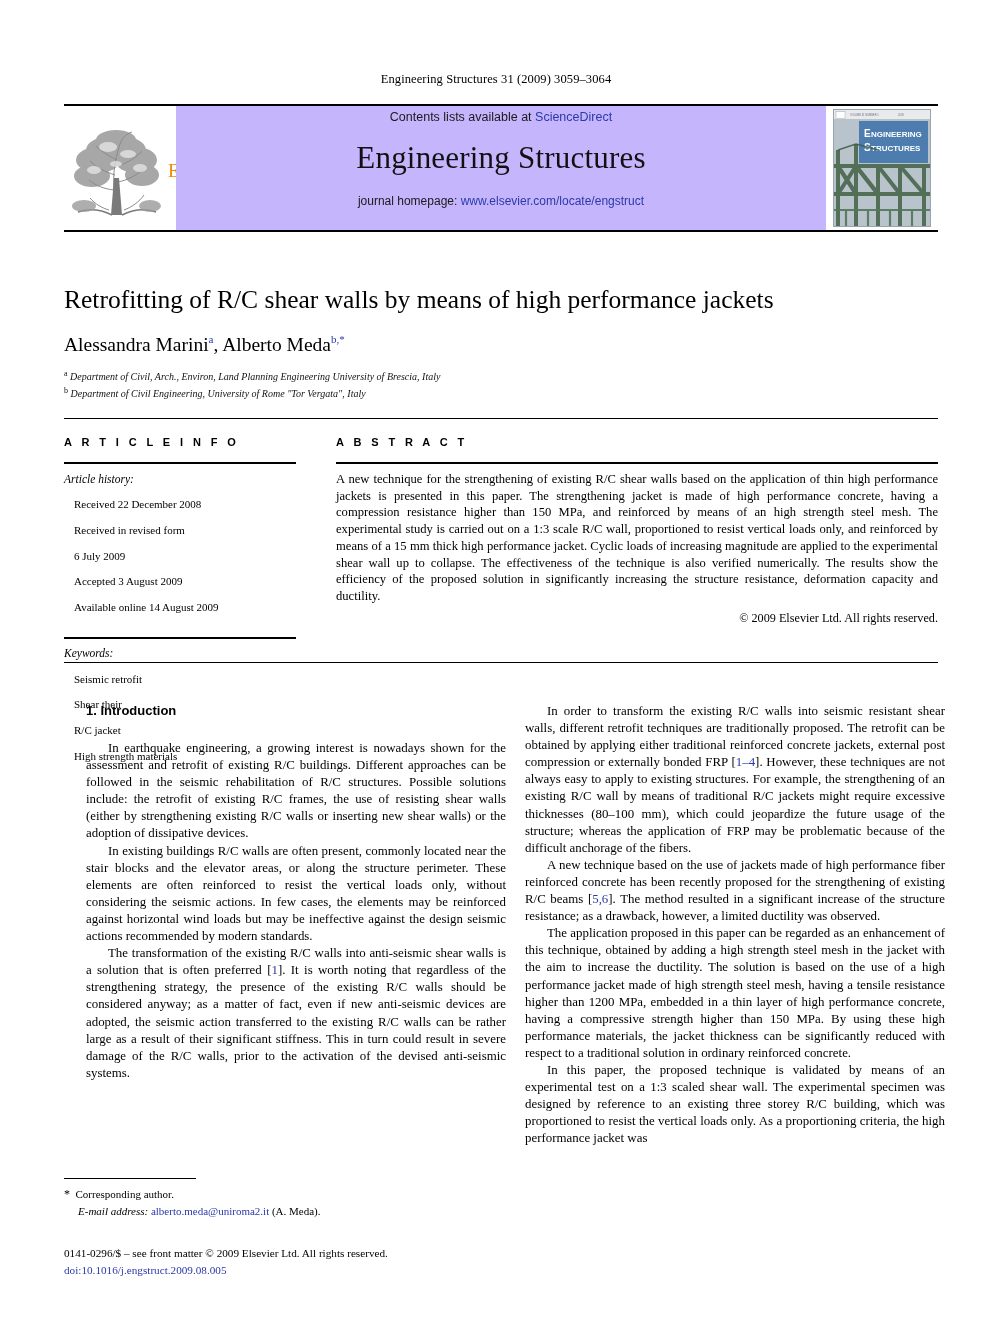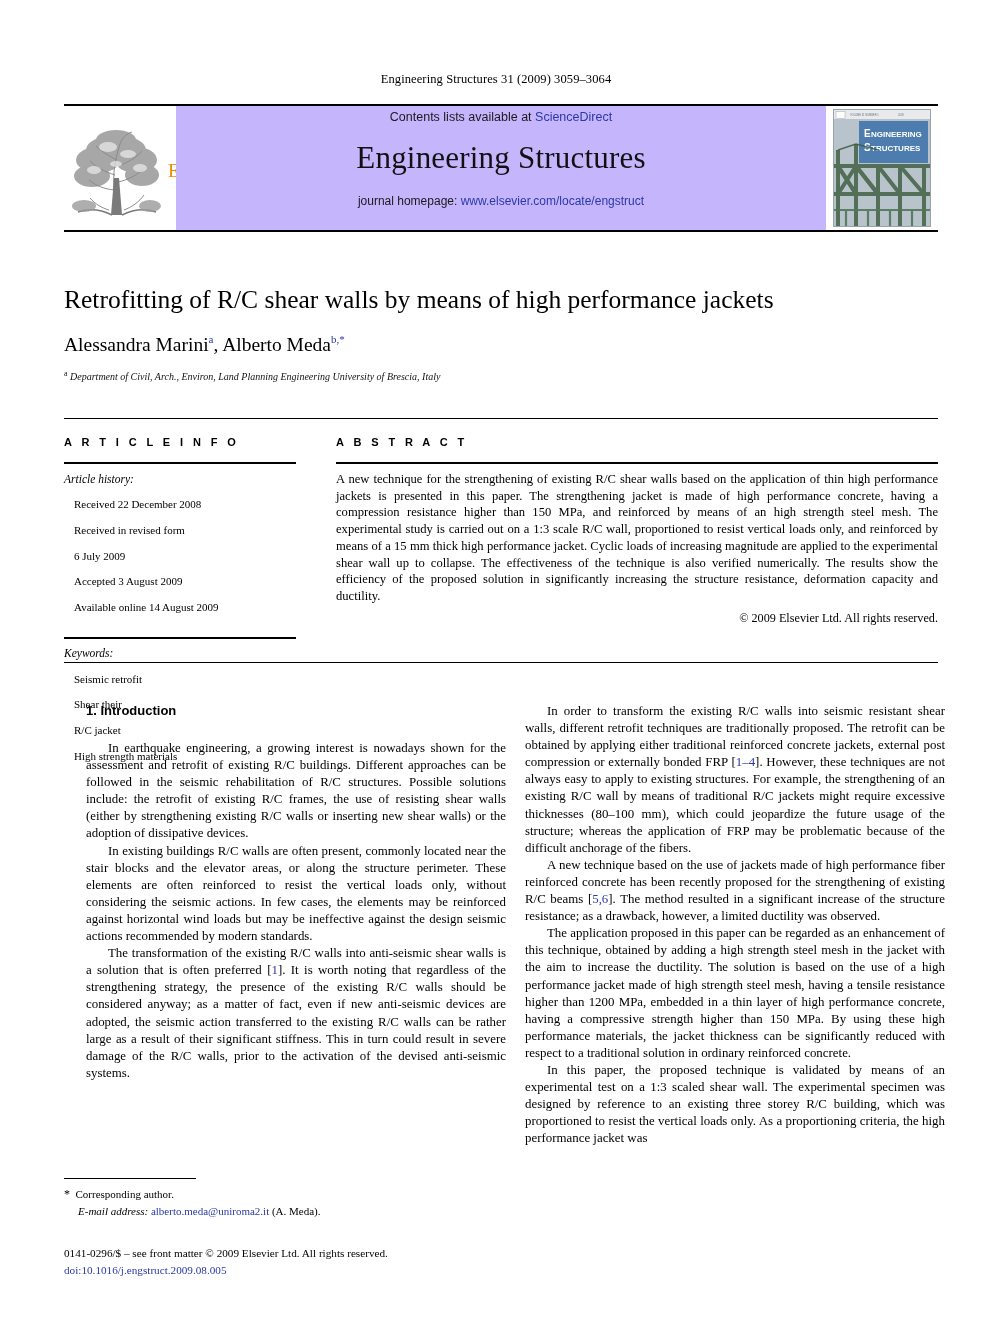--- a/index.html
+++ b/index.html
@@ -287,20 +287,21 @@
       </div>
     </div>
   </div>
 
   <div class="title-block">
     <h1 class="art-title">Retrofitting of R/C shear walls by means of high performance jackets</h1>
     <div class="authors">
       <span>Alessandra Marini</span><sup>a</sup><span>, </span><span>Alberto Meda</span><sup>b,*</sup>
     </div>
     <p class="affil"><sup>a</sup> <span>Department of Civil, Arch., Environ, Land Planning Engineering University of Brescia, Italy</span></p>
+    <p class="affil"><sup>b</sup> <span>Department of Civil Engineering, University of Rome "Tor Vergata", Italy</span></p>
   </div>
 
   <div class="rule-title"></div>
 
   <div class="info-col">
     <div class="sec-head">A R T I C L E    I N F O</div>
     <div class="hr-thick"></div>
     <p class="meta-label">Article history:</p>
     <p class="meta-line">Received 22 December 2008</p>
     <p class="meta-line">Received in revised form</p>

